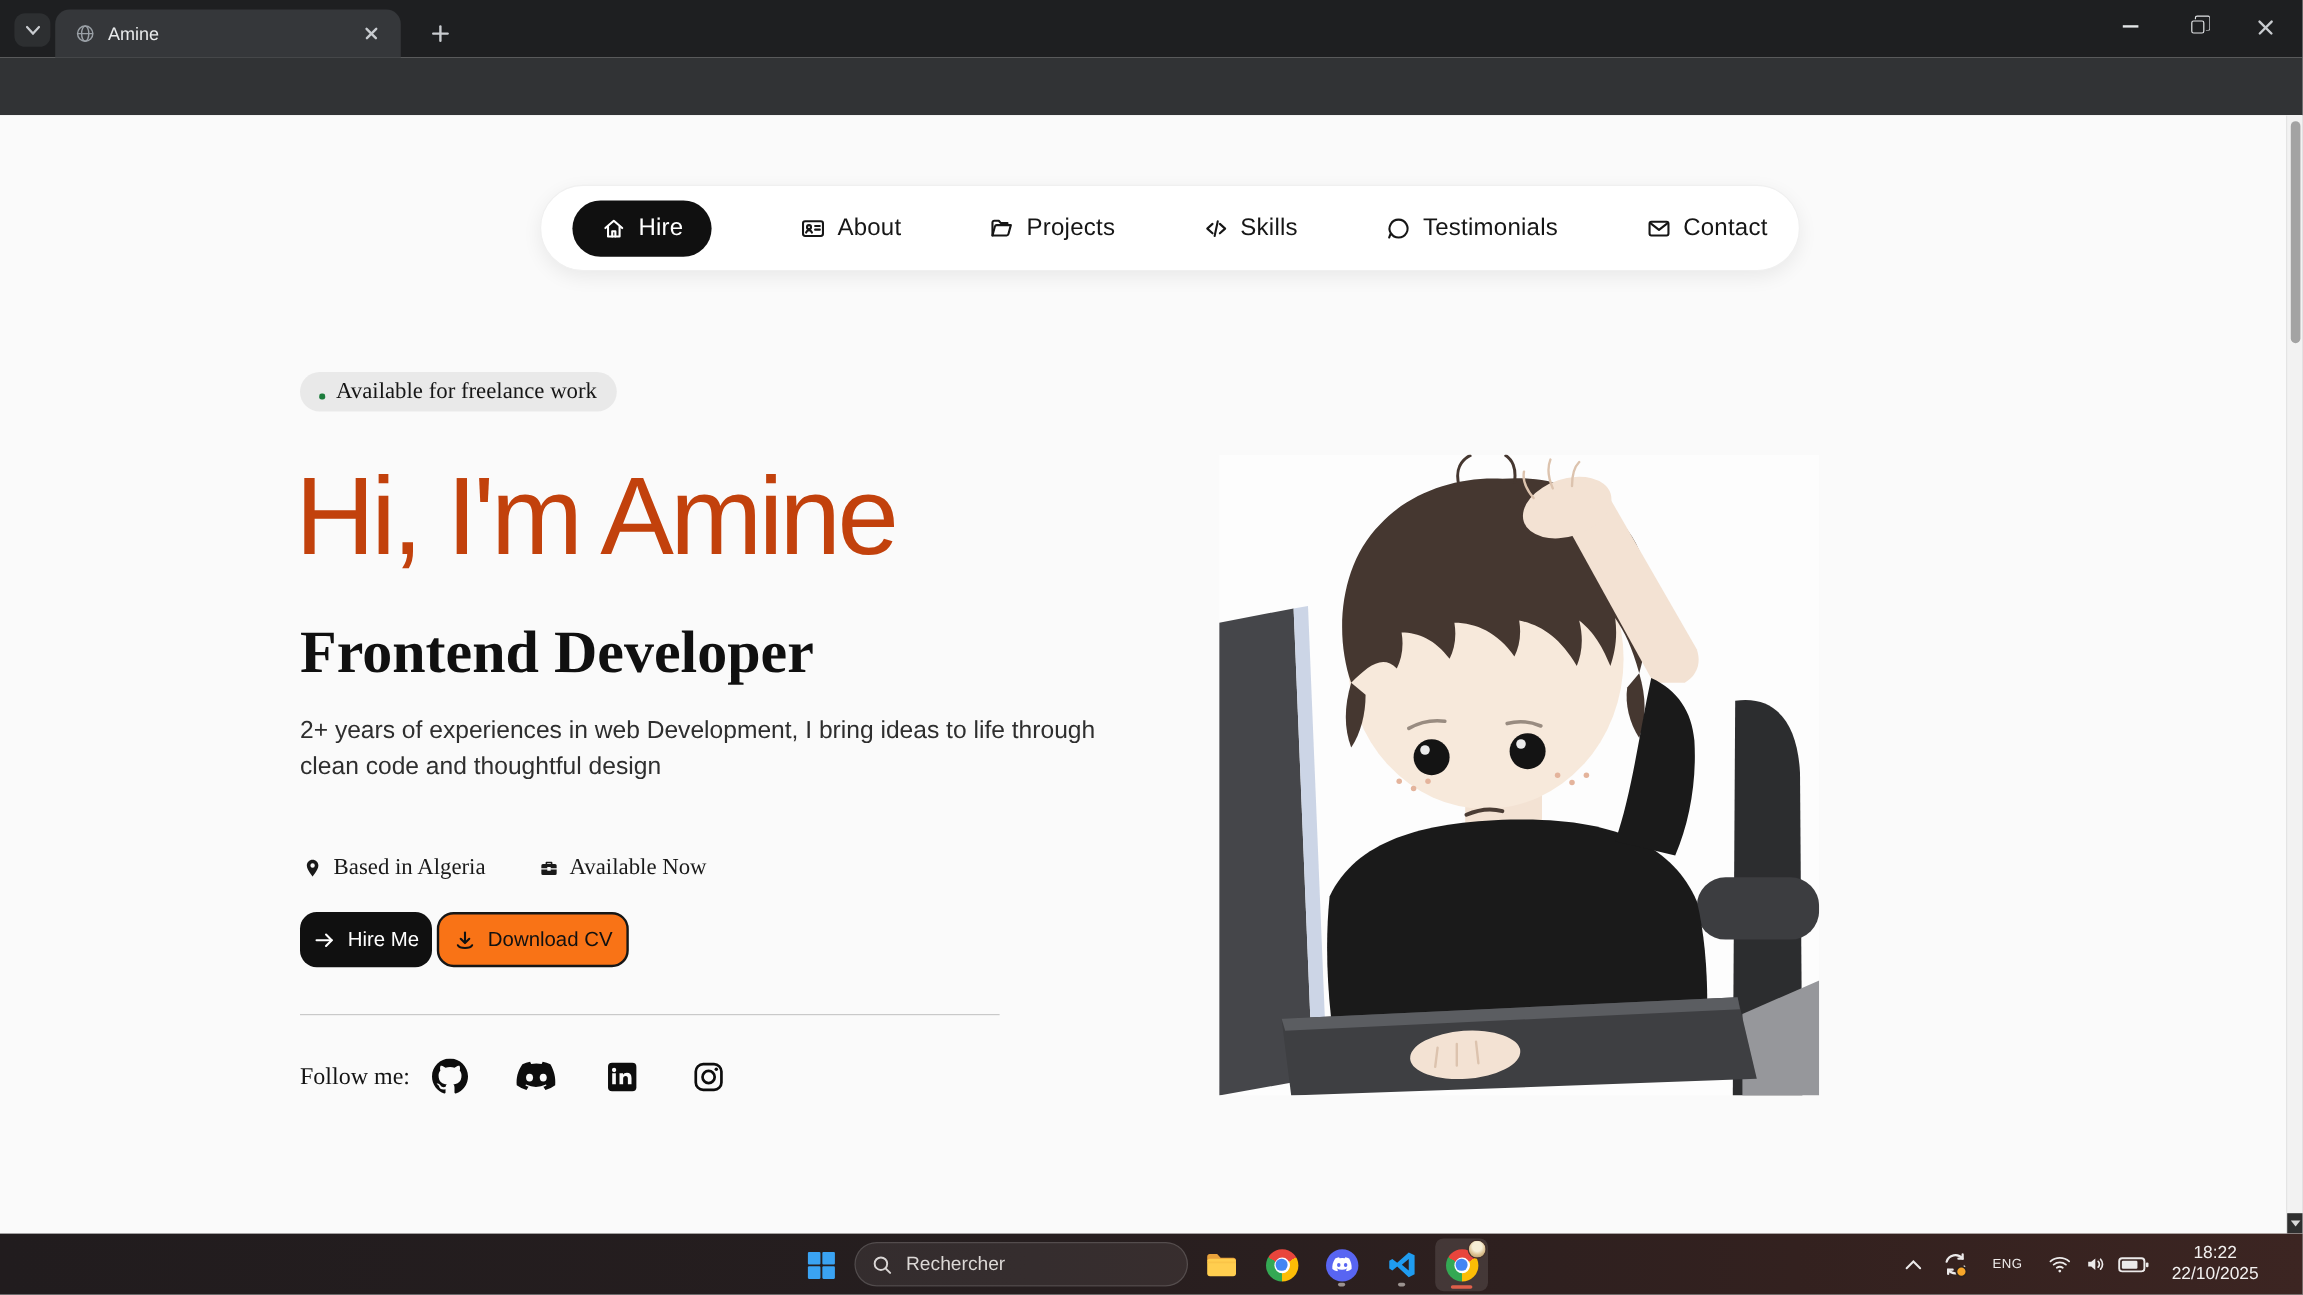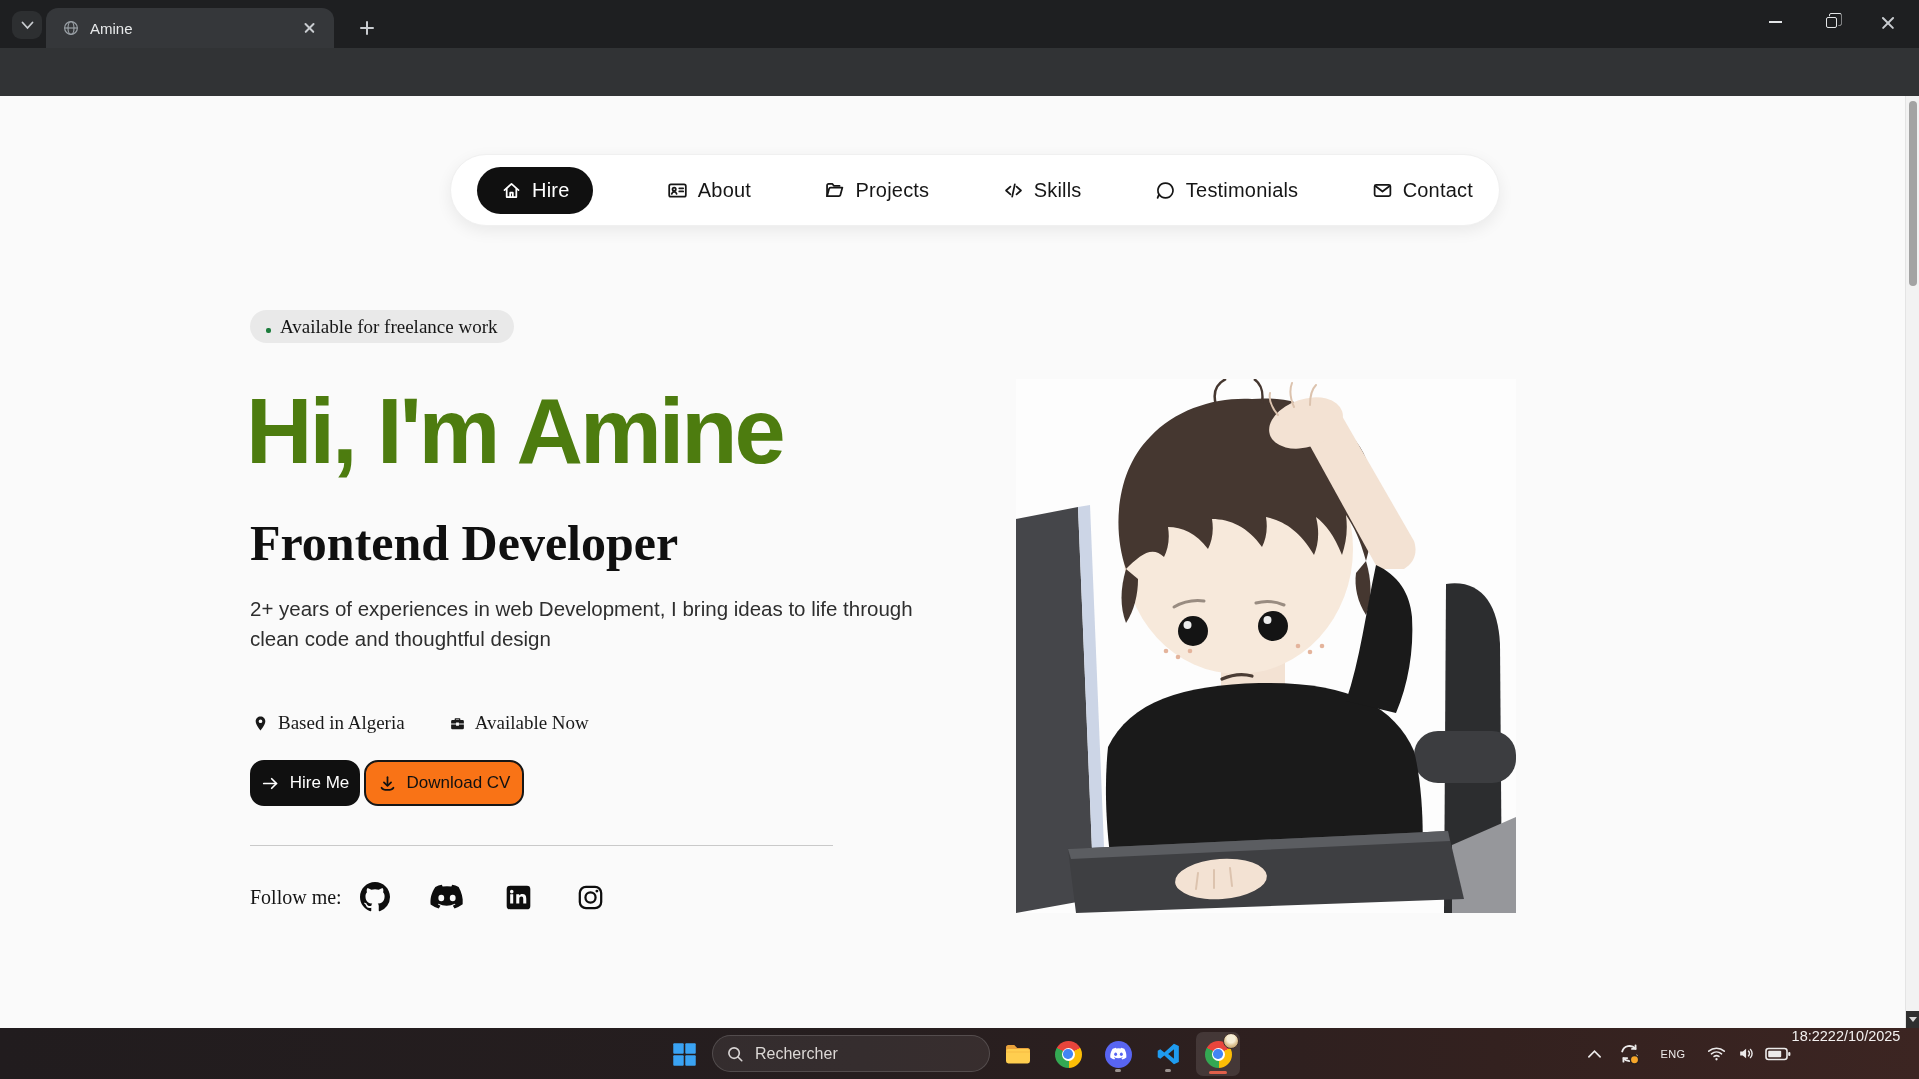--- a/index.html
+++ b/index.html
@@ -41,21 +41,21 @@
   
   .pagearea{position:absolute;left:0;top:96px;width:100%;height:932px;background:#fafafa;overflow:hidden}
   .navbar{position:absolute;left:450px;top:58px;width:1050px;height:72px;background:#fff;border:1px solid #f0f0f0;border-radius:36px;box-shadow:0 5px 16px rgba(0,0,0,.07);display:flex;align-items:center;justify-content:space-between;padding:0 26px}
   .nav-item{display:flex;align-items:center;gap:10px;font-size:20px;color:#161616;font-weight:500;letter-spacing:.2px;cursor:default}
   .nav-item .nicon{display:flex}
   .nav-item svg{width:21px;height:21px}
   .nav-item.active{background:#101010;color:#fff;border-radius:999px;padding:12px 24px}
 
   .badge{position:absolute;left:250px;top:214px;height:33px;display:flex;align-items:center;background:#e9e9e9;border-radius:999px;padding:0 16px;font-family:"Liberation Serif",serif;font-size:19px;color:#161616}
   .badge .gdot{width:5px;height:5px;border-radius:2px;background:#1c7c3c;margin:8px 9px 0 0}
-  .h1{position:absolute;left:246px;top:286px;font-size:92px;font-weight:bold;letter-spacing:-3px;color:#4d7c0f;line-height:1.08;font-family:"Liberation Sans",sans-serif}
+  .h1{position:absolute;left:246px;top:286px;font-size:92px;font-weight:normal;letter-spacing:-3px;color:#c2410c;line-height:1.08;font-family:"Liberation Sans",sans-serif}
   .h2{position:absolute;left:250px;top:418px;font-family:"Liberation Serif",serif;font-weight:bold;font-size:50px;color:#101010}
   .desc{position:absolute;left:250px;top:498px;font-size:20.5px;line-height:30px;color:#2e2e2e}
   .meta{position:absolute;left:252px;top:616px;display:flex;gap:44px;font-family:"Liberation Serif",serif;font-size:19px;color:#191919}
   .meta-item{display:flex;align-items:center;gap:9px}
   .meta-item svg{width:17px;height:17px}
   .cta{position:absolute;left:250px;top:664px;display:flex;gap:4px}
   .btn{display:flex;align-items:center;justify-content:center;gap:10px;font-size:17px;border-radius:14px;height:46px;cursor:default}
   .btn svg{width:19px;height:19px}
   .btn-hire{width:110px;background:#101010;color:#fff}
   .btn-cv{width:160px;background:#f97316;border:2px solid #161616;color:#111}
@@ -79,21 +79,21 @@
   .chrome-ball{width:27px;height:27px;border-radius:50%;background:conic-gradient(from -60deg,#e8453c 0 120deg,#fcbd06 0 240deg,#34a853 0 360deg);display:flex;align-items:center;justify-content:center}
   .cb-white{width:13px;height:13px;background:#fff;border-radius:50%;display:flex;align-items:center;justify-content:center}
   .cb-blue{width:9.5px;height:9.5px;background:#4285f4;border-radius:50%}
   .disc-circle{width:27px;height:27px;border-radius:50%;background:#5865F2;display:flex;align-items:center;justify-content:center}
   .active-app{background:rgba(255,255,255,.11)}
   .run-dot{position:absolute;bottom:2.5px;left:50%;transform:translateX(-50%);width:6px;height:3px;border-radius:2px;background:#9b9390}
   .active-bar{position:absolute;bottom:2px;left:50%;transform:translateX(-50%);width:18px;height:3.5px;border-radius:2px;background:#df5f4a}
   .mini-avatar{position:absolute;right:1px;top:1px;width:16px;height:16px;border-radius:50%;border:1px solid #41302c;background:radial-gradient(circle at 50% 35%,#f6eed6 0 34%,#ddc394 58%,#a98a55 100%)}
   .tray{position:absolute;top:0;height:51px;display:flex;align-items:center;justify-content:center}
   .eng{color:#efeceb;font-size:11px;letter-spacing:.4px}
-  .clock{position:absolute;left:1798px;top:0;width:104px;height:51px;display:flex;flex-direction:row;align-items:flex-start;justify-content:center;padding-right:8px}
+  .clock{position:absolute;left:1798px;top:0;width:104px;height:51px;display:flex;flex-direction:column;align-items:center;justify-content:center;padding-right:8px}
   .clock div{color:#f3f1f0;font-size:14.5px;line-height:17.5px}
 </style>
 </head>
 <body>
 
 <div class="stage">
 
   <div class="titlebar">
     <div class="tab-search">
       <svg width="13" height="9" viewBox="0 0 13 9">

